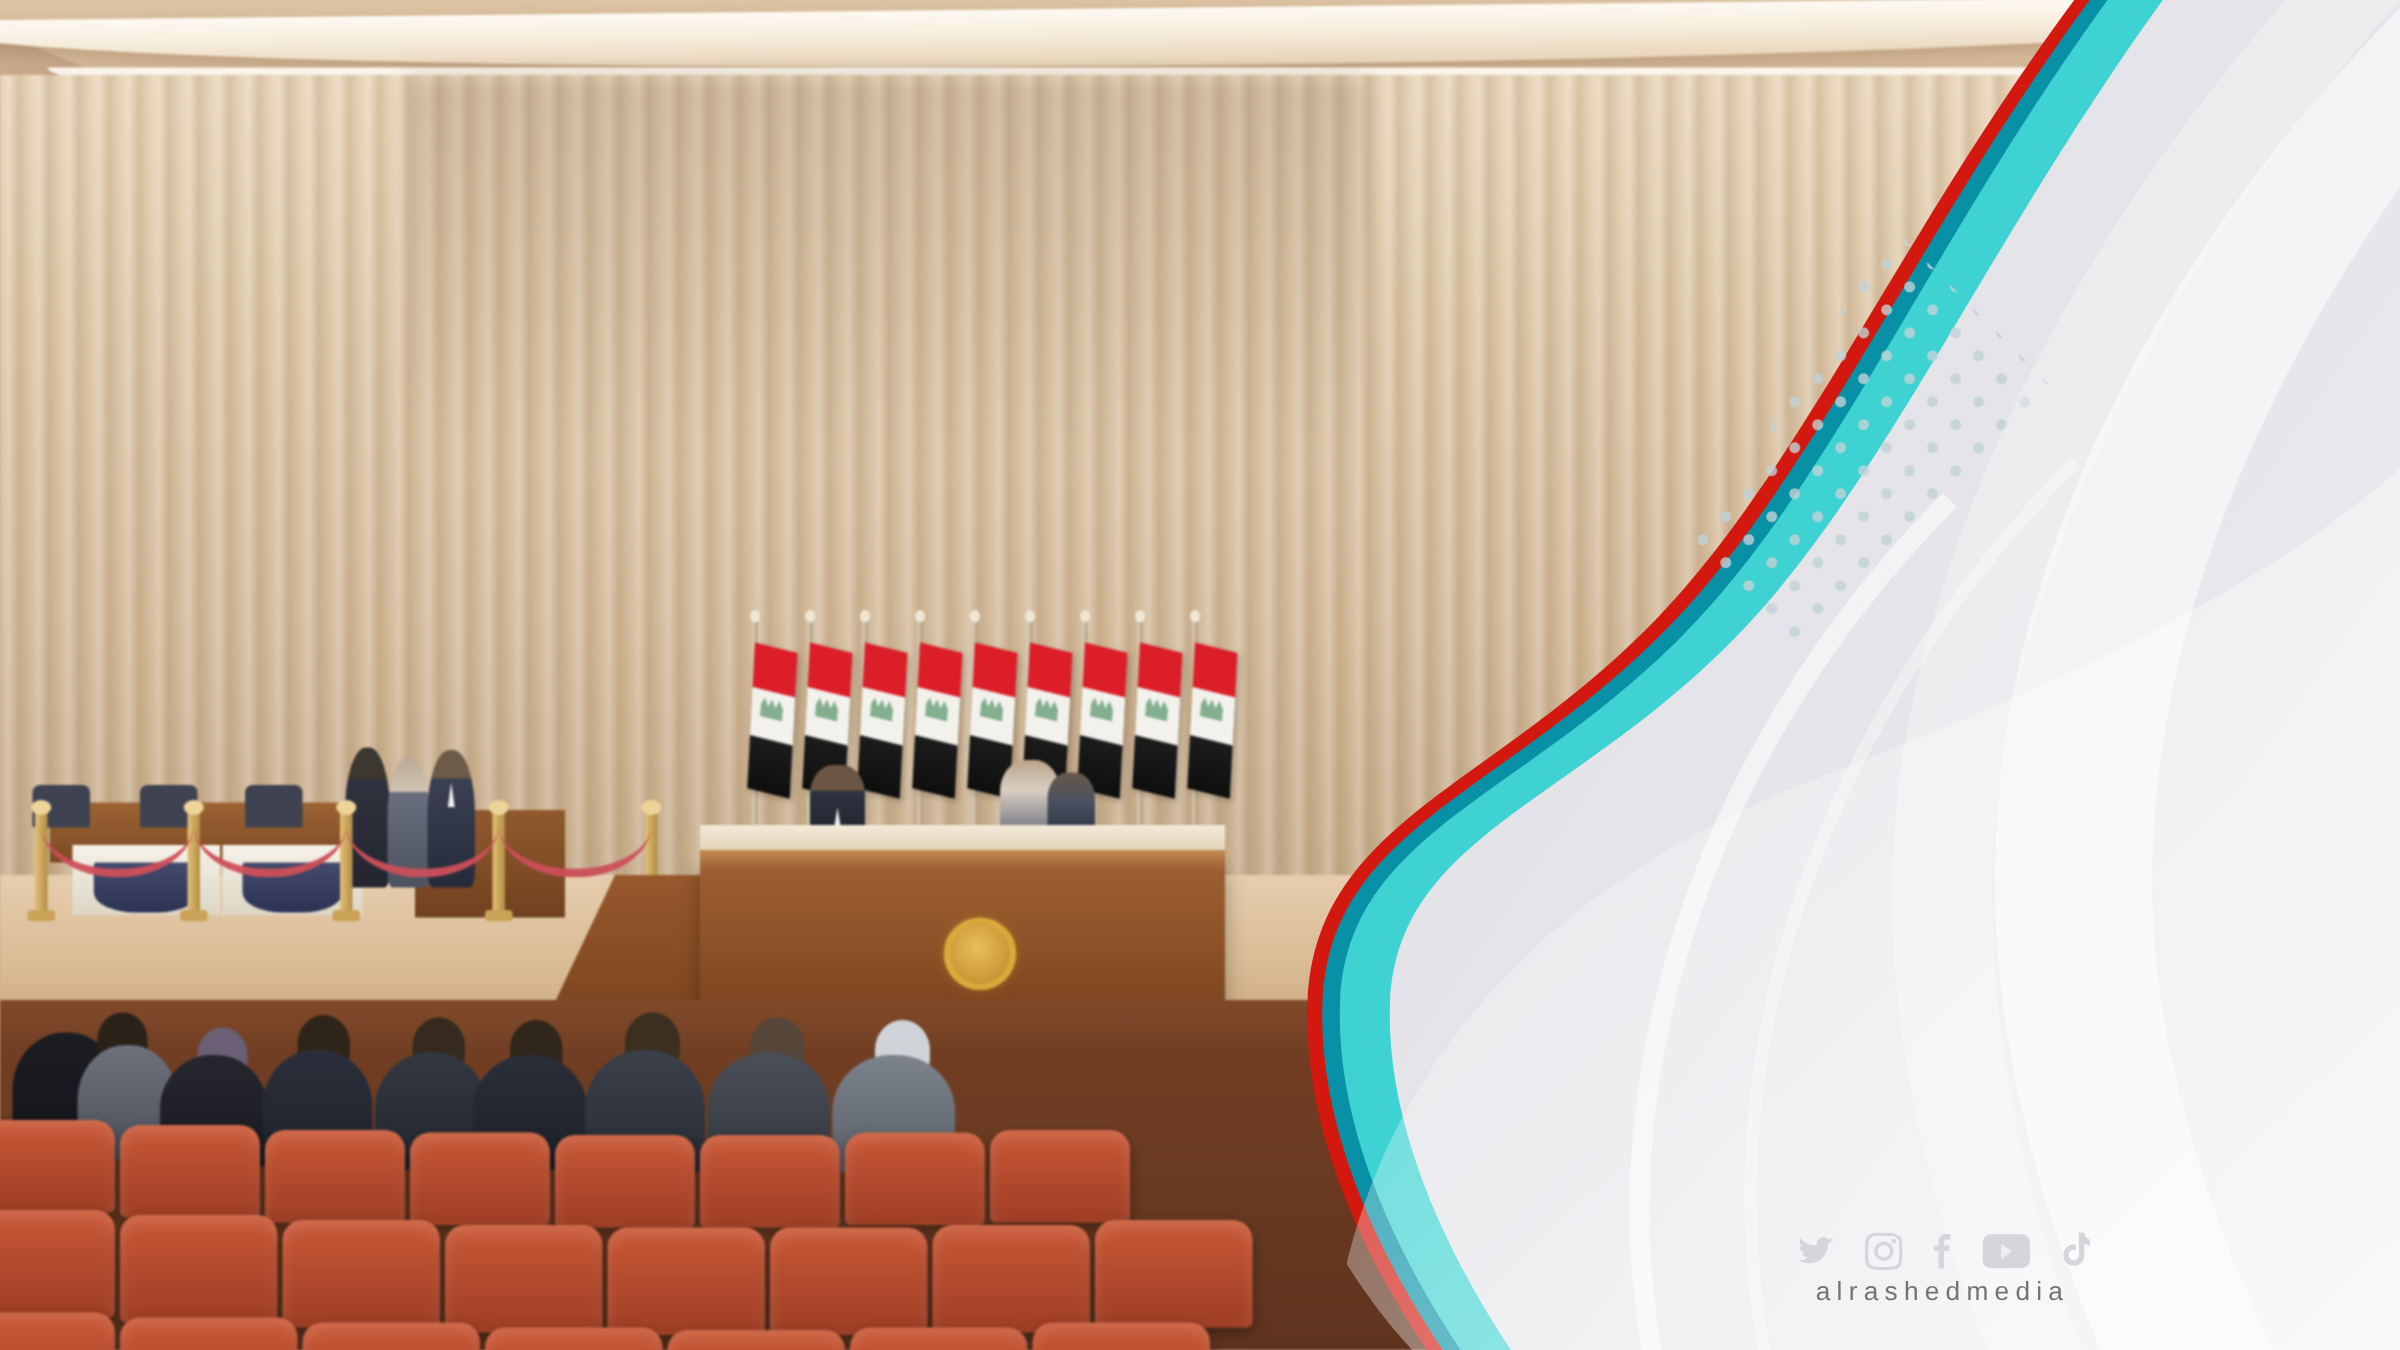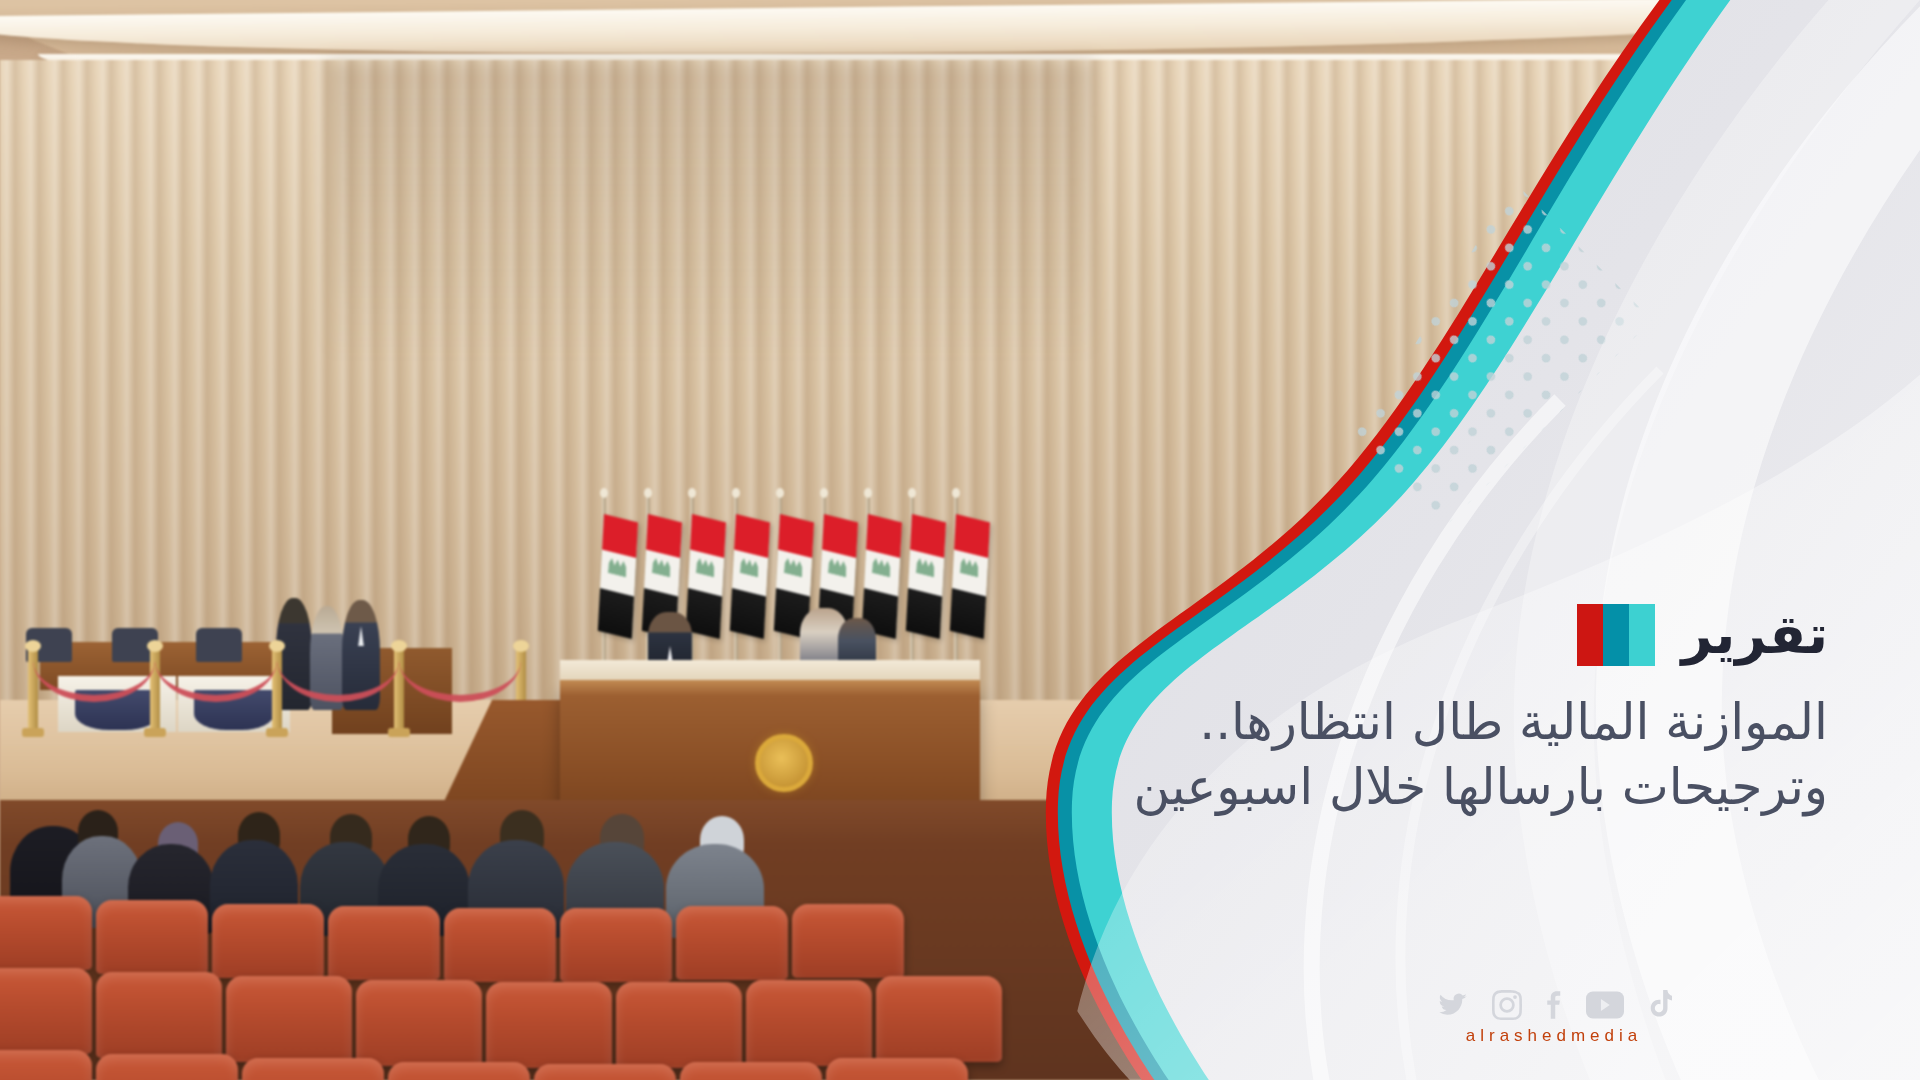--- a/index.html
+++ b/index.html
@@ -209,21 +209,21 @@
 
   
   .social{
     position:absolute; right:248px; bottom:34px;
     display:flex; flex-direction:column; align-items:center; gap:6px;
   }
   .social-icons{ display:flex; align-items:center; gap:22px; }
   .social-icons svg{ fill:#d4d6dc; display:block; }
   .social-handle{
     font-family:"Liberation Sans", sans-serif;
-    font-size:17px; letter-spacing:5px; color:#c2410c;
+    font-size:21px; letter-spacing:5px; color:#737373;
   }
 </style>
 </head>
 <body>
 
 <div id="stage">
 
   <div class="photo">
     <div class="photo-inner">
       <div class="ceiling"></div>
@@ -439,33 +439,21 @@
                  C1720,520 1920,420 2040,240
                  L2040,1160 Z" fill="url(#gSheen)" opacity=".75"></path>
 
         <path d="M1330,1120 C1270,880 1360,600 1560,400" stroke="#FFFFFF" stroke-opacity=".55" stroke-width="16" fill="none"></path>
         <path d="M1420,1120 C1356,860 1452,580 1660,370" stroke="#FFFFFF" stroke-opacity=".35" stroke-width="10" fill="none"></path>
       </g>
     </svg>
   </div>
 
 
-  <div class="kicker">
-    <div class="kicker-word">تقرير</div>
-    <div class="kicker-bars">
-      <div class="kb" style="background:#3DD1D1;"></div>
-      <div class="kb" style="background:#0490A8;"></div>
-      <div class="kb" style="background:#CD1612;"></div>
-    </div>
-  </div>
-
-  <div class="headline">
-    <span class="ln">الموازنة المالية طال انتظارها..</span>
-    <span class="ln">وترجيحات بارسالها خلال اسبوعين</span>
-  </div>
+
 
   <div class="social">
     <div class="social-icons">
       <svg width="34" height="30" viewBox="0 0 24 24">
         <path d="M23 4.9a8.6 8.6 0 0 1-2.4.7 4.2 4.2 0 0 0 1.8-2.3 8.4 8.4 0 0 1-2.6 1 4.2 4.2 0 0 0-7.2 3.8A11.9 11.9 0 0 1 2 3.7a4.2 4.2 0 0 0 1.3 5.6 4.1 4.1 0 0 1-1.9-.5v.1a4.2 4.2 0 0 0 3.4 4.1 4.2 4.2 0 0 1-1.9.1 4.2 4.2 0 0 0 3.9 2.9A8.5 8.5 0 0 1 1 17.8a11.9 11.9 0 0 0 6.4 1.9c7.7 0 12-6.4 12-12v-.6A8.5 8.5 0 0 0 23 4.9z"></path>
       </svg>
       <svg width="30" height="30" viewBox="0 0 24 24">
         <path d="M12 2.2c3.2 0 3.6 0 4.9.1 1.2.1 1.8.2 2.2.4.6.2 1 .5 1.4.9.4.4.7.8.9 1.4.2.4.4 1 .4 2.2.1 1.3.1 1.7.1 4.9s0 3.6-.1 4.9c0 1.2-.2 1.8-.4 2.2-.2.6-.5 1-.9 1.4-.4.4-.8.7-1.4.9-.4.2-1 .4-2.2.4-1.3.1-1.7.1-4.9.1s-3.6 0-4.9-.1c-1.2 0-1.8-.2-2.2-.4-.6-.2-1-.5-1.4-.9-.4-.4-.7-.8-.9-1.4-.2-.4-.4-1-.4-2.2-.1-1.3-.1-1.7-.1-4.9s0-3.6.1-4.9c0-1.2.2-1.8.4-2.2.2-.6.5-1 .9-1.4.4-.4.8-.7 1.4-.9.4-.2 1-.4 2.2-.4 1.3-.1 1.7-.1 4.9-.1m0-2.2C8.7 0 8.3 0 7 .1 5.7.1 4.8.3 4.1.6c-.8.3-1.4.7-2.1 1.4C1.3 2.7.9 3.3.6 4.1.3 4.8.1 5.7.1 7 0 8.3 0 8.7 0 12s0 3.7.1 5c0 1.3.2 2.2.5 2.9.3.8.7 1.4 1.4 2.1.7.7 1.3 1.1 2.1 1.4.7.3 1.6.5 2.9.5 1.3.1 1.7.1 5 .1s3.7 0 5-.1c1.3 0 2.2-.2 2.9-.5.8-.3 1.4-.7 2.1-1.4.7-.7 1.1-1.3 1.4-2.1.3-.7.5-1.6.5-2.9.1-1.3.1-1.7.1-5s0-3.7-.1-5c0-1.3-.2-2.2-.5-2.9-.3-.8-.7-1.4-1.4-2.1C20.3 1.3 19.7.9 18.9.6 18.2.3 17.3.1 16 .1 14.7 0 14.3 0 12 0z"></path>
         <path d="M12 5.8a6.2 6.2 0 1 0 0 12.4 6.2 6.2 0 0 0 0-12.4zm0 10.2a4 4 0 1 1 0-8 4 4 0 0 1 0 8z"></path>
         <circle cx="18.4" cy="5.6" r="1.5"></circle>

